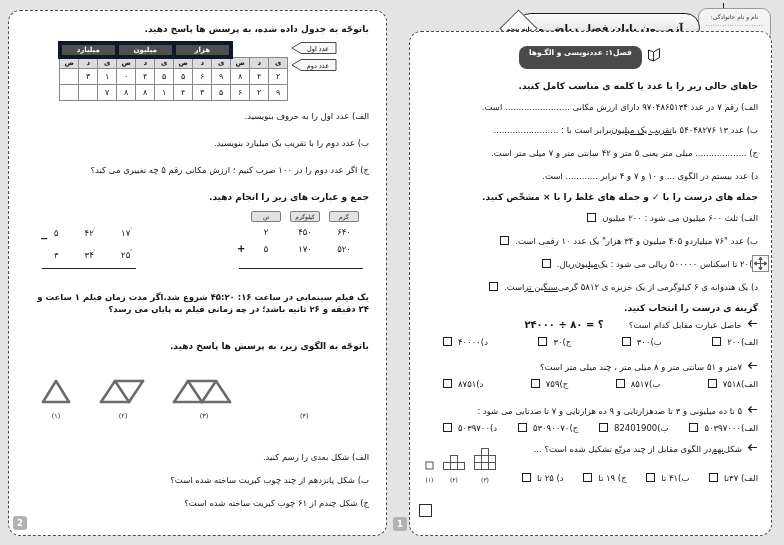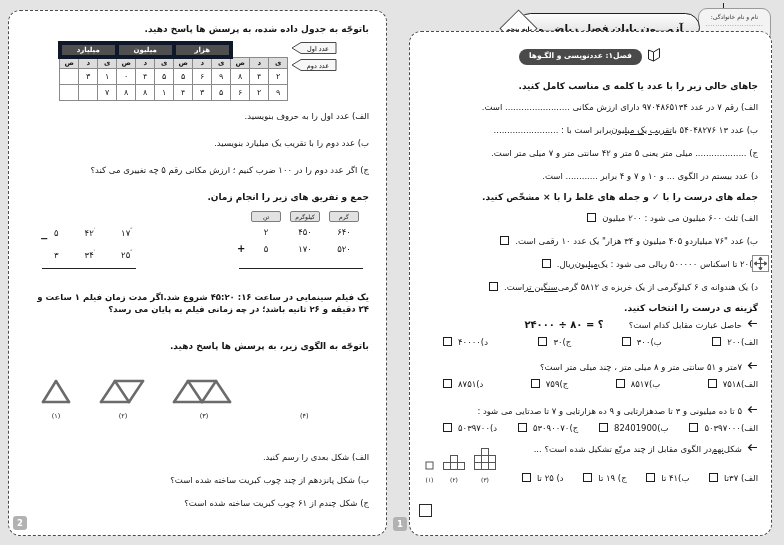--- a/index.html
+++ b/index.html
@@ -20,21 +20,21 @@
 #nameBox{position:absolute;left:698px;top:8px;width:73px;height:34px;border:1px solid #9a9a9a;border-radius:9px;background:#f3f3f3;direction:rtl;text-align:center;padding-top:4px}
 #nameBox .lbl{font-size:6px;color:#333}
 #nameBox .dots{font-size:6px;color:#777;letter-spacing:.5px}
 #banner{position:absolute;left:516px;top:13px;width:184px;height:29px;border:1.6px solid #1f1f1f;border-radius:15px;background:linear-gradient(180deg,#fdfdfd 0%,#e9e9e9 55%,#cfcfcf 100%);display:flex;align-items:center;justify-content:center;font-weight:bold;font-size:10.5px}
 #diamond{position:absolute;left:496px;top:9px;width:46px;height:38px}
 #diamond .sq{position:absolute;left:9px;top:6px;width:27px;height:27px;border:1.2px solid #4a4a4a;background:#fff;transform:rotate(45deg)}
 #diamond .lb{position:absolute;inset:0;display:flex;align-items:center;justify-content:center;font-size:6px;font-weight:bold}
 #tickMark{position:absolute;left:723px;top:3px;width:1px;height:24px;background:#222}
 
 .chapRow{display:flex;align-items:center;justify-content:center;height:18px;gap:4px;direction:rtl}
-.chapBadge{background:#4a4a4a;color:#fff;font-size:7.5px;font-weight:bold;border-radius:8px;padding:2px 10px 5px}
+.chapBadge{background:#4a4a4a;color:#fff;font-size:7.5px;font-weight:bold;border-radius:8px;padding:2px 10px 12px}
 
 .tblWrap{display:flex;direction:ltr;justify-content:center;align-items:flex-start;margin-top:3px;gap:3px}
 table.pv{border-collapse:collapse}
 table.pv td,table.pv th{border:1px solid #8a8a8a;width:19px;height:14px;text-align:center;font-size:8px;font-weight:bold;padding:0}
 table.pv .grp{background:#4f4f4f;color:#fff;font-size:7px;height:11px;border:4px solid #0f172a}
 table.pv .nb{border:none;background:transparent}
 table.pv .sub{background:#dcdcdc;font-size:7px;height:11px}
 table.pv .gs{border-left:1.8px solid #1c1c1c}
 table.pv tr.data td{height:16px;font-weight:normal}
 .tagsCol{display:flex;flex-direction:column;gap:3px;}
@@ -352,21 +352,21 @@
   <div class="qline mt8">
       <span>الف) عدد اول را به حروف بنویسید.</span>
     </div>
   <div class="qline mt12">
       <span>ب) عدد دوم را با تقریب یک میلیارد بنویسید.</span>
     </div>
   <div class="qline mt12">
       <span>ج) اگر عدد دوم را در ۱۰۰ ضرب کنیم ؛ ارزش مکانی رقم ۵ چه تغییری می کند؟</span>
     </div>
 
-  <div class="hd mt10">جمع و تفریق های زیر را انجام زمان.</div>
+  <div class="hd mt10">جمع و عبارت های زیر را انجام دهید.</div>
 
   <div class="arith">
     <div class="vblk">
       <div class="vcol">
         <span class="unit">گرم</span>
         <span class="vnum">۶۴۰</span>
         <span class="vnum">۵۲۰</span>
       </div>
       <div class="vcol">
         <span class="unit">کیلوگرم</span>

